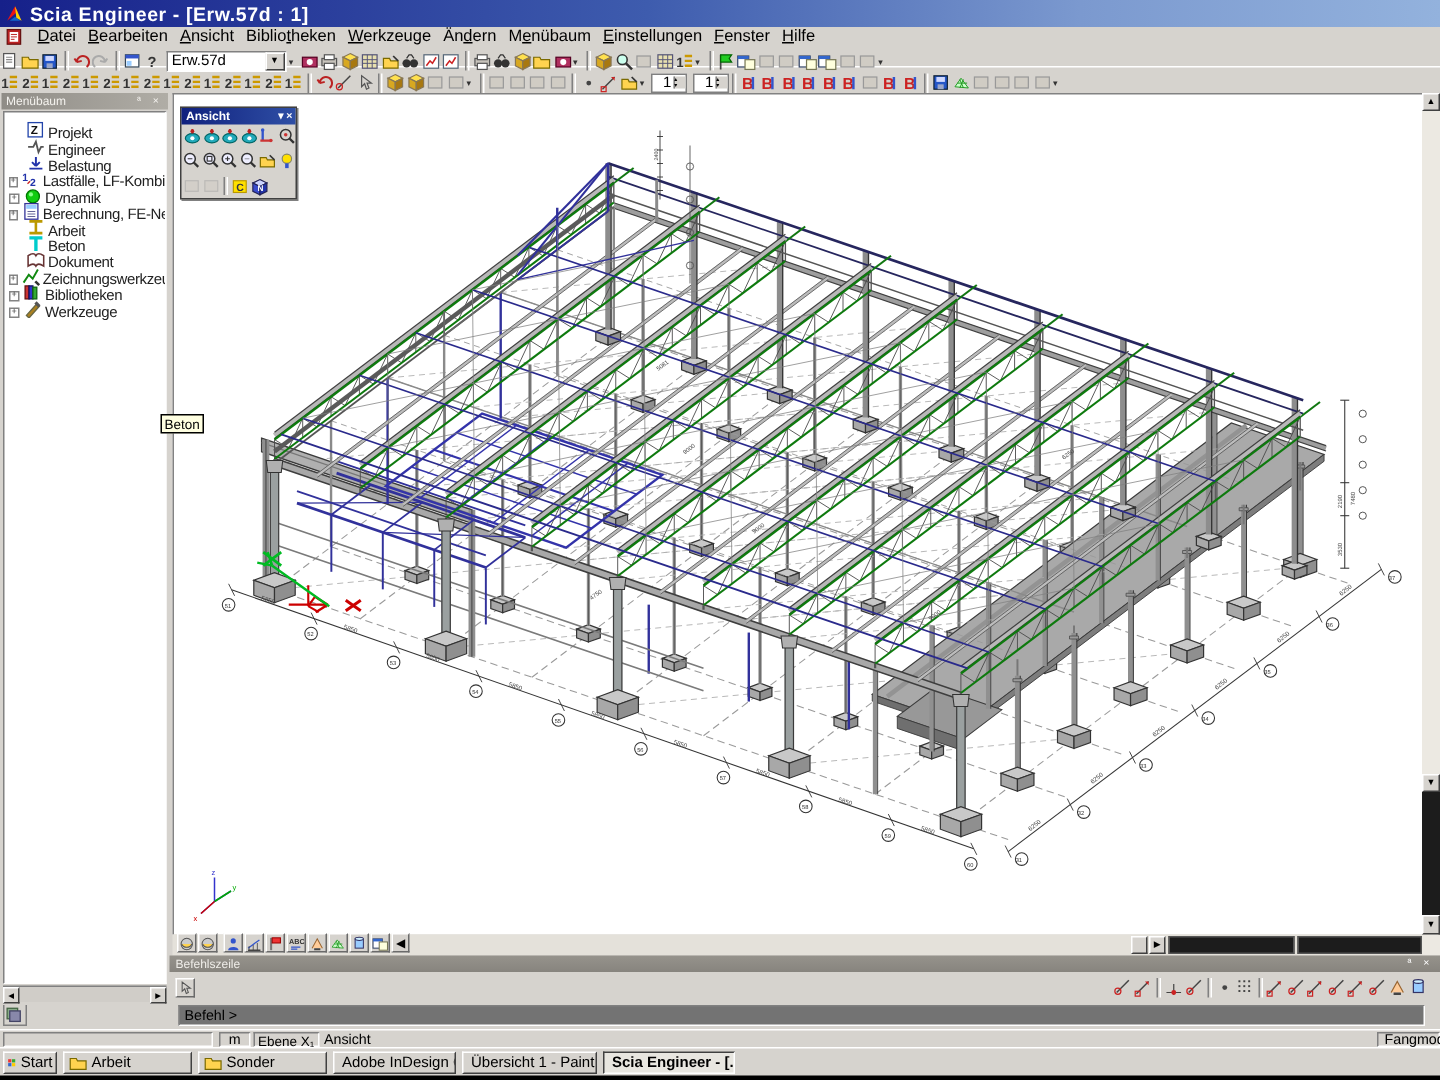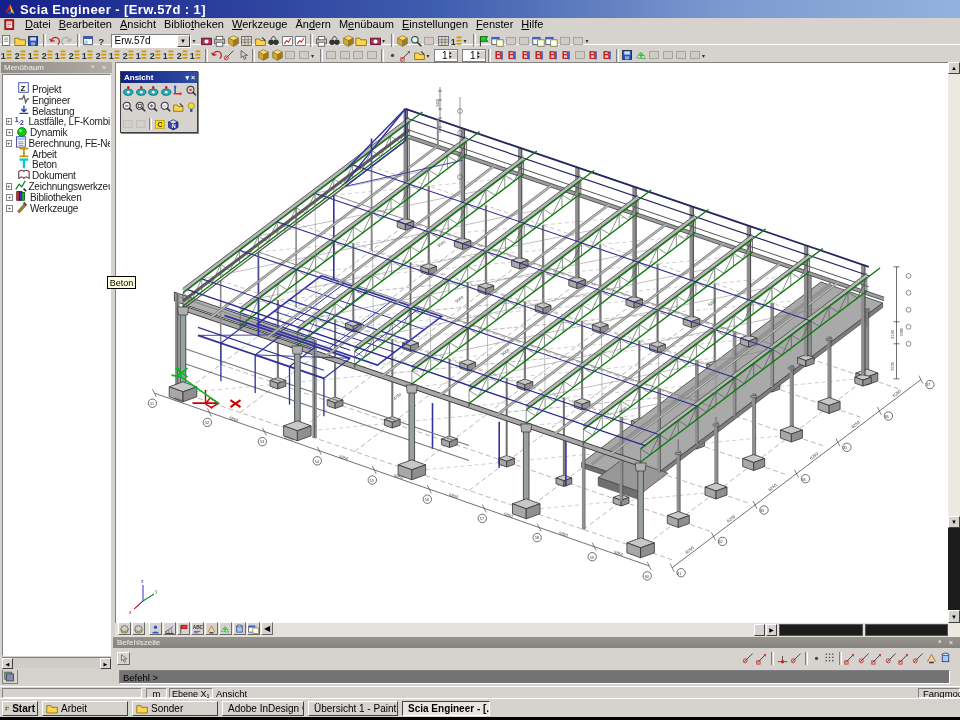--- a/index.html
+++ b/index.html
@@ -1931,21 +1931,21 @@
   </div>
 <div id="bzinput">Befehl &gt;</div>
 <div id="status">
  <span class="sfield" style="left:2px;width:140px"></span>
  <span class="sfield" style="left:146px;width:21px;text-align:center">m</span>
  <span class="sfield" style="left:169px;width:44px;padding:0 2px;font-size:9px">Ebene X₁</span>
  <span class="sfield" style="left:211px;width:704px;border-color:transparent">Ansicht</span>
  <span class="sfield" style="left:918px;width:42px">Fangmodi</span>
 </div>
 <div id="taskbar">
- <span class="task" style="font-weight:bold;width:36px;padding:0 2px"><svg width="12" height="13" viewBox="0 0 16 15" style="margin-right:2px">
+ <span class="task" style="font-weight:normal;width:36px;padding:0 2px"><svg width="12" height="13" viewBox="0 0 16 15" style="margin-right:2px">
         <rect x="1" y="2" width="5" height="5" fill="#e33"></rect>
         <rect x="7" y="2" width="5" height="5" fill="#3a3"></rect>
         <rect x="1" y="8" width="5" height="5" fill="#36c"></rect>
         <rect x="7" y="8" width="5" height="5" fill="#fc0"></rect>
       </svg>Start</span>
  <span class="task" style="width:86px"><svg width="13" height="13" viewBox="0 0 16 15" style="margin-right:2px">
         <path d="M1 4 l5 0 1 2 7 0 0 7 -13 0 z" fill="#ffd34f" stroke="#7a6a00" stroke-width="1"></path>
       </svg>Arbeit</span>
  <span class="task" style="width:86px"><svg width="13" height="13" viewBox="0 0 16 15" style="margin-right:2px">
         <path d="M1 4 l5 0 1 2 7 0 0 7 -13 0 z" fill="#ffd34f" stroke="#7a6a00" stroke-width="1"></path>

